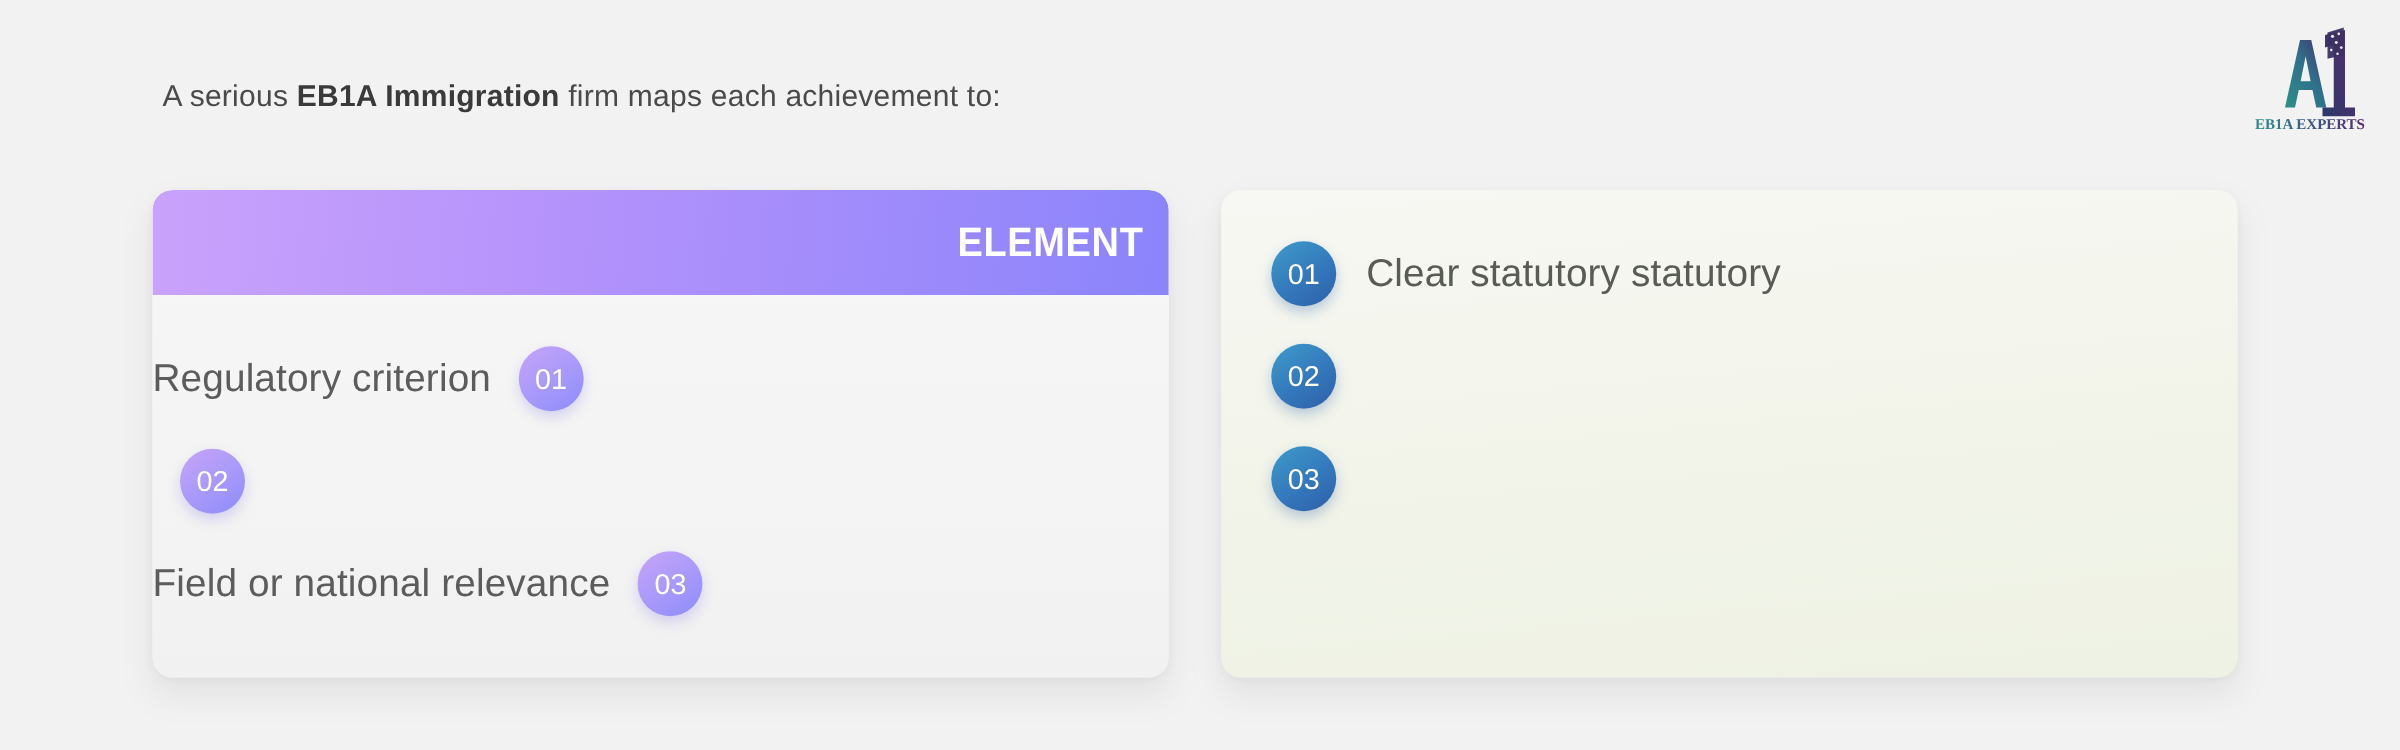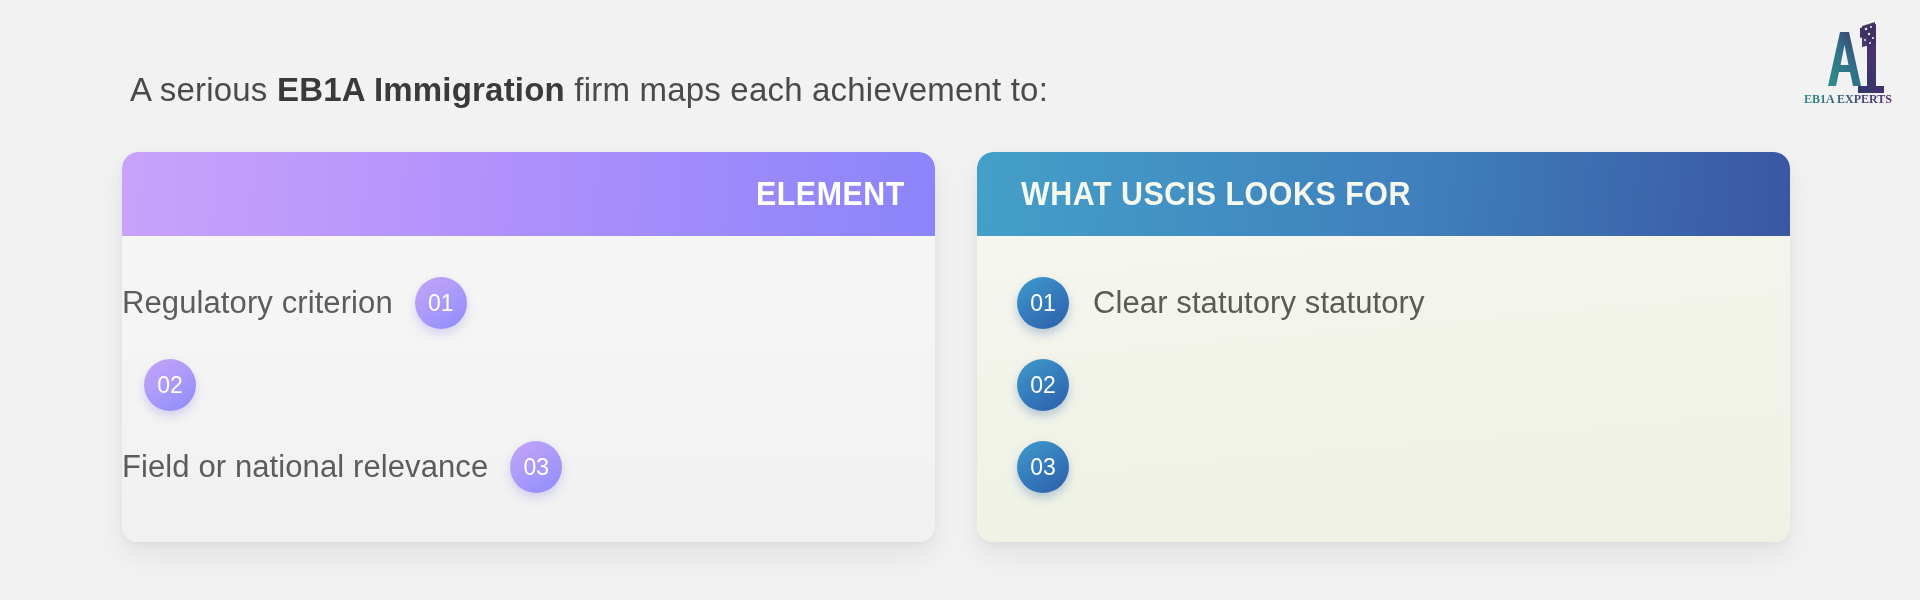--- a/index.html
+++ b/index.html
@@ -22,22 +22,22 @@
     right: 24px;
     width: 96px;
     height: 92px;
   }
   .logo svg { display: block; width: 100%; height: 100%; }
 
   
   .headline {
     position: absolute;
     left: 130px;
-    top: 70px;
-    font-size: 33px;
+    top: 58px;
+    font-size: 24px;
     line-height: 40px;
     color: #4a4a4a;
     letter-spacing: 0.2px;
     white-space: nowrap;
     font-weight: 400;
   }
   .headline b {
     font-weight: 700;
     color: #3a3a3a;
   }
@@ -65,21 +65,21 @@
 
   .card-header {
     height: 84px;
     display: flex;
     align-items: center;
     border-radius: 16px 16px 0 0;
   }
   .card.left .card-header {
     background: linear-gradient(95deg, #c9a2fb 0%, #b392fb 42%, #8b84fb 100%);
     justify-content: flex-end;
-    padding-right: 30px;
+    padding-right: 20px;
   }
   .card.right .card-header {
     background: linear-gradient(95deg, #44a0c8 0%, #3f7fbd 55%, #3a57a3 100%);
     justify-content: flex-start;
     padding-left: 44px;
   }
   .card-header-title {
     font-size: 33px;
     font-weight: 700;
     letter-spacing: 0.6px;
@@ -193,23 +193,20 @@
 
       <div class="row">
         <div class="row-label">Field or national relevance</div>
         <div class="badge">03</div>
       </div>
 
     </div>
   </div>
 
   <div class="card right">
-    <div class="card-header">
-      <div class="card-header-title">WHAT USCIS LOOKS FOR</div>
-    </div>
     <div class="card-body">
 
       <div class="row">
         <div class="badge">01</div>
         <div class="row-label">Clear statutory statutory</div>
       </div>
 
       <div class="row">
         <div class="badge">02</div>
       </div>

